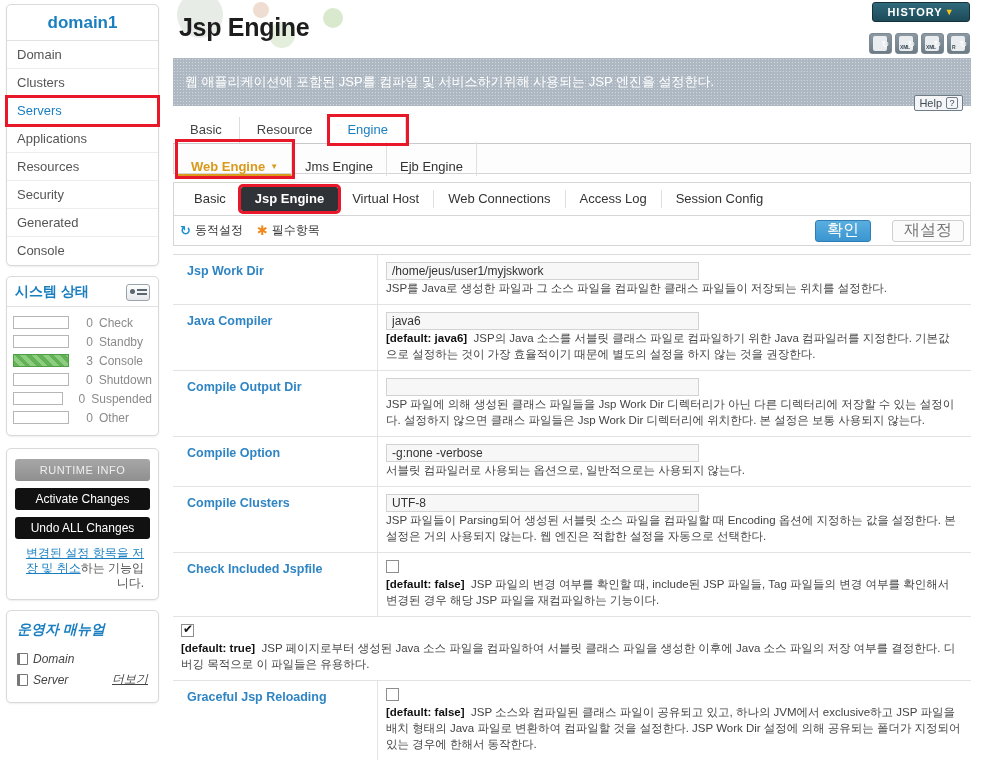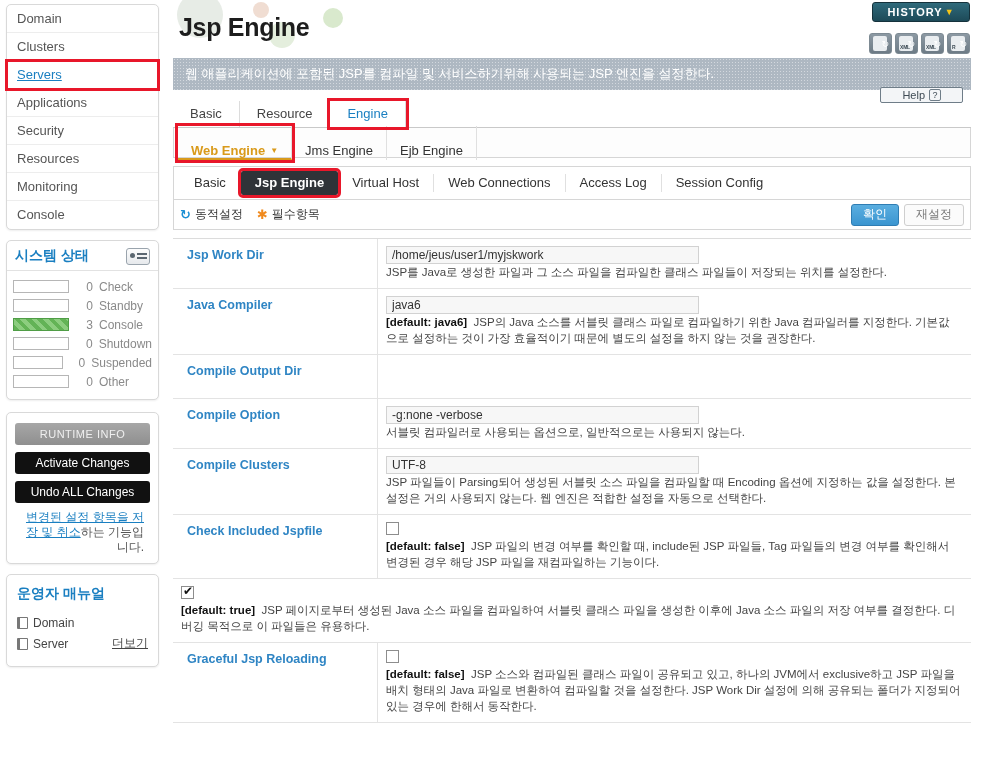--- a/index.html
+++ b/index.html
@@ -15,21 +15,21 @@
   
   #sidebar { width: 165px; flex: 0 0 165px; height: 760px; background: #fff; padding: 4px 6px 0 6px; }
   .panel { border: 1px solid #d9d9d9; border-radius: 5px; background: #fff; box-shadow: 0 1px 2px rgba(0,0,0,.07); }
 
   .domain-title { height: 36px; line-height: 36px; text-align: center;
     font-size: 17px; font-weight: bold; color: #1a7fc1; border-bottom: 1px solid #e2e2e2; }
   .nav-list { list-style: none; }
   .nav-item { height: 28px; line-height: 28px; padding-left: 10px; font-size: 13px;
     color: #555; border-bottom: 1px solid #ededed; cursor: pointer; position: relative; }
   .nav-item:last-child { border-bottom: none; }
-  .nav-item.active { color: #1a7fc1; font-weight: normal; text-decoration: underline; }
+  .nav-item.active { color: #1a7fc1; font-weight: normal; }
   .nav-item.hl { outline: 3px solid #e8172a; outline-offset: -1px; z-index: 3; }
 
   .status-panel { margin-top: 10px; }
   .status-head { display: flex; align-items: center; justify-content: space-between;
     padding: 6px 8px 5px 8px; border-bottom: 1px solid #e2e2e2; }
   .status-head .t { font-size: 14px; font-weight: bold; color: #1a7fc1; }
   .mon-icon { width: 24px; height: 17px; border: 1px solid #9aa4ad; border-radius: 3px;
     background: linear-gradient(#fdfdfd,#e6e9ec); position: relative; }
   .mon-icon::before { content:""; position:absolute; left:3px; top:4px; width:5px; height:5px;
     border-radius:50%; background:#5b6771; }
@@ -45,21 +45,21 @@
   .slabel { margin-left: 6px; color: #8a8a8a; font-size: 12px; }
 
   .btn-block { margin-top: 12px; padding: 0 8px; }
   .bbtn { display: block; width: 100%; height: 22px; line-height: 22px; text-align: center;
     font-size: 11px; border-radius: 3px; cursor: pointer; margin-bottom: 7px; border: none; }
   .bbtn.gray { background: linear-gradient(#a7a7a7,#8f8f8f); color: #efefef; letter-spacing: .5px; }
   .bbtn.black { background: #111; color: #fff; font-size: 12px; }
   .changes-note { text-align: right; font-size: 12px; color: #555; line-height: 15px; padding: 0 6px 8px 6px; }
   .changes-note u { color: #1a7fc1; }
 
-  .manual-panel { margin-top: 10px; padding: 10px 10px 12px 10px; }
+  .manual-panel { margin-top: 10px; padding: 10px 10px 12px 10px; font-style: italic; }
   .manual-title { font-size: 14px; font-weight: bold; color: #1a7fc1; margin-bottom: 9px; }
   .mrow { display: flex; align-items: center; height: 21px; font-size: 12px; color: #444; }
   .bookicon { width: 11px; height: 12px; border: 1px solid #777; border-left: 3px solid #777;
     margin-right: 5px; border-radius: 1px; flex: 0 0 auto; }
   .mrow .more { margin-left: auto; text-decoration: underline; color: #444; cursor: pointer; }
 
   
   #main { flex: 1; position: relative; height: 760px; padding: 0 8px 0 6px; }
 
   .topbar { position: relative; height: 58px; }
@@ -75,27 +75,27 @@
 
   .toolbar { position: absolute; right: 3px; top: 33px; display: flex; gap: 3px; }
   .tbtn { width: 23px; height: 21px; border: 1px solid #7d8a93; border-radius: 3px;
     background: linear-gradient(#8c99a3,#6d7b86); cursor: pointer; position: relative; }
   .tglyph { position: absolute; left: 3px; top: 2px; width: 14px; height: 15px;
     background: #e9edf0; border-radius: 2px; }
   .tsub { position: absolute; left: 4px; bottom: 3px; font-size: 5px; font-weight: bold;
     color: #3d4b55; letter-spacing: -.2px; }
   .tarrow { position: absolute; right: 2px; top: 5px; font-size: 9px; color: #fff; }
 
-  .desc-bar { height: 32px; margin: 0 2px; display: flex; align-items: center;
+  .desc-bar { height: 48px; margin: 0 2px; display: flex; align-items: center;
     background-color: #aeb8c2;
     background-image: radial-gradient(rgba(255,255,255,.45) 1px, transparent 1px);
     background-size: 3px 3px; padding: 0 8px 0 12px; }
   .desc-text { color: #fff; font-size: 13px; flex: 1; }
   .help-btn { background: #f3f5f7; border: 1px solid #6f7d88; border-radius: 2px;
-    font-size: 11px; color: #3f4b55; padding: 1px 21px; display: flex; align-items: center; gap: 4px; cursor: pointer; margin-top: 42px; }
+    font-size: 11px; color: #3f4b55; padding: 1px 4px; display: flex; align-items: center; gap: 4px; cursor: pointer; margin-top: 42px; }
   .help-q { border: 1px solid #6f7d88; border-radius: 2px; width: 12px; height: 12px;
     line-height: 11px; text-align: center; font-size: 9px; }
 
   .tabs1 { display: flex; align-items: flex-end; height: 32px; margin: 6px 2px 0 2px;
     border-bottom: 1px solid #c9c9c9; }
   .tab1 { padding: 0 17px; height: 26px; line-height: 26px; font-size: 13px; color: #444;
     border-right: 1px solid #dcdcdc; cursor: pointer; position: relative; }
   .tab1.sel { color: #1a7fc1; }
   .hlbox { outline: 3px solid #e8172a; outline-offset: 0px; z-index: 5; }
 
@@ -114,22 +114,22 @@
   .tab3.dark { background: #2f3338; color: #fff; border-radius: 2px; height: 24px;
     line-height: 24px; border-right: none; font-weight: bold; }
 
   .actionrow { display: flex; align-items: center; height: 30px; margin: 0 2px;
     border: 1px solid #d6d6d6; border-top: none; padding: 0 6px; }
   .legend { display: flex; align-items: center; gap: 14px; font-size: 12px; color: #333; }
   .legend span.it { display: flex; align-items: center; gap: 4px; }
   .refresh-ic { color: #1a8fd4; font-size: 13px; font-weight: bold; }
   .star-ic { color: #f08a1e; font-size: 13px; }
   .abtns { margin-left: auto; display: flex; gap: 5px; }
-  .abtn { height: 22px; min-width: 48px; padding: 0 11px; font-size: 12px; border-radius: 3px;
-    display: flex; align-items: center; justify-content: center; cursor: pointer; }
+  .abtn { height: 22px; min-width: 48px; padding: 0 11px; font-size: 16px; border-radius: 3px;
+    display: flex; align-items: center; justify-content: center; cursor: pointer; margin-left: 16px; }
   .abtn.primary { background: linear-gradient(#5aaee0,#3b95d0); border: 1px solid #2f7db3; color: #fff; }
   .abtn.ghost { background: #fbfbfb; border: 1px solid #cfcfcf; color: #777; }
 
   
   .form { margin: 8px 2px 0 2px; border-top: 1px solid #dcdcdc; }
   .frow { display: flex; border-bottom: 1px solid #e3e3e3; min-height: 44px; }
   .flabel { width: 205px; flex: 0 0 205px; padding: 9px 15px 0 14px; font-size: 12.5px;
     font-weight: bold; color: #2f85c4; border-right: 1px solid #e3e3e3; }
   .fbody { flex: 1; padding: 7px 10px 8px 8px; }
   .finput { width: 313px; height: 18px; border: 1px solid #d2d2d2; background: #f7f7f7;
@@ -141,28 +141,29 @@
   .cbx.on::after { content: "✔"; position: absolute; left: 1px; top: -3px; font-size: 12px; color: #111; }
 </style>
 </head>
 <body>
 
 <div id="app">
 
   <div id="sidebar">
 
     <div class="panel">
+      <div class="domain-title">domain1</div>
       <ul class="nav-list" id="nav-list">
           <li class="nav-item"><span>Domain</span></li>
           <li class="nav-item"><span>Clusters</span></li>
           <li class="nav-item active hl"><span>Servers</span></li>
           <li class="nav-item"><span>Applications</span></li>
+          <li class="nav-item"><span>Resources</span></li>
           <li class="nav-item"><span>Security</span></li>
-          <li class="nav-item"><span>Resources</span></li>
-          <li class="nav-item"><span>Monitoring</span></li>
+          <li class="nav-item"><span>Generated</span></li>
           <li class="nav-item"><span>Console</span></li>
         </ul>
     </div>
 
     <div class="panel status-panel">
       <div class="status-head">
         <span class="t">시스템 상태</span>
         <span class="mon-icon"></span>
       </div>
       <div class="status-rows" id="status-rows">
@@ -315,20 +316,21 @@
         <div class="frow">
           <div class="flabel">Jsp Work Dir</div>
           <div class="fbody"><input class="finput" type="text" value="/home/jeus/user1/myjskwork" style=""><div class="fdesc"><span>JSP를 Java로 생성한 파일과 그 소스 파일을 컴파일한 클래스 파일들이 저장되는 위치를 설정한다.</span></div></div>
         </div>
         <div class="frow">
           <div class="flabel">Java Compiler</div>
           <div class="fbody"><input class="finput" type="text" value="java6" style=""><div class="fdesc"><b>[default: java6]</b>&nbsp;&nbsp;<span>JSP의 Java 소스를 서블릿 클래스 파일로 컴파일하기 위한 Java 컴파일러를 지정한다. 기본값으로 설정하는 것이 가장 효율적이기 때문에 별도의 설정을 하지 않는 것을 권장한다.</span></div></div>
         </div>
         <div class="frow">
           <div class="flabel">Compile Output Dir</div>
+          <div class="fbody"><input class="finput" type="text" style=""><div class="fdesc"><span>JSP 파일에 의해 생성된 클래스 파일들을 Jsp Work Dir 디렉터리가 아닌 다른 디렉터리에 저장할 수 있는 설정이다. 설정하지 않으면 클래스 파일들은 Jsp Work Dir 디렉터리에 위치한다. 본 설정은 보통 사용되지 않는다.</span></div></div>
         </div>
         <div class="frow">
           <div class="flabel">Compile Option</div>
           <div class="fbody"><input class="finput" type="text" value="-g:none -verbose" style=""><div class="fdesc"><span>서블릿 컴파일러로 사용되는 옵션으로, 일반적으로는 사용되지 않는다.</span></div></div>
         </div>
         <div class="frow">
           <div class="flabel">Compile Clusters</div>
           <div class="fbody"><input class="finput" type="text" value="UTF-8" style=""><div class="fdesc"><span>JSP 파일들이 Parsing되어 생성된 서블릿 소스 파일을 컴파일할 때 Encoding 옵션에 지정하는 값을 설정한다. 본 설정은 거의 사용되지 않는다. 웹 엔진은 적합한 설정을 자동으로 선택한다.</span></div></div>
         </div>
         <div class="frow">

